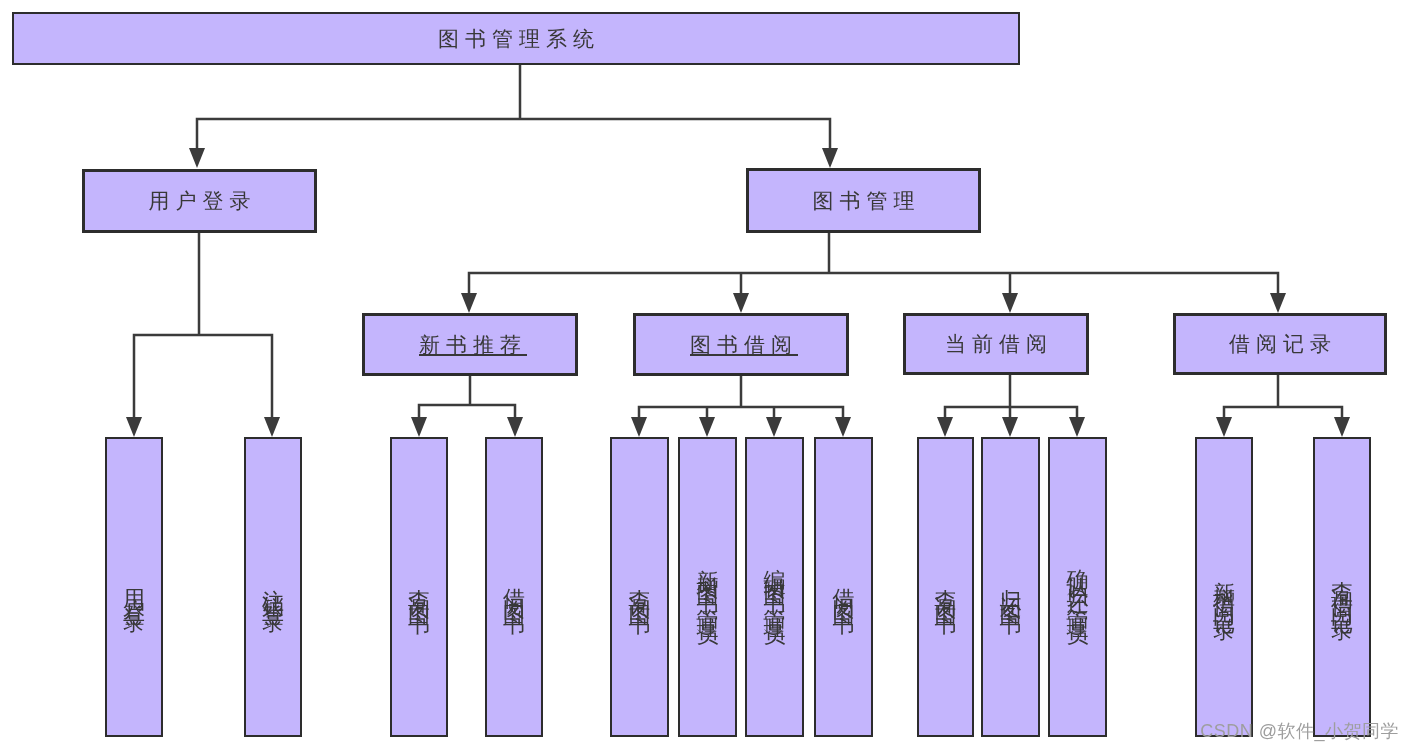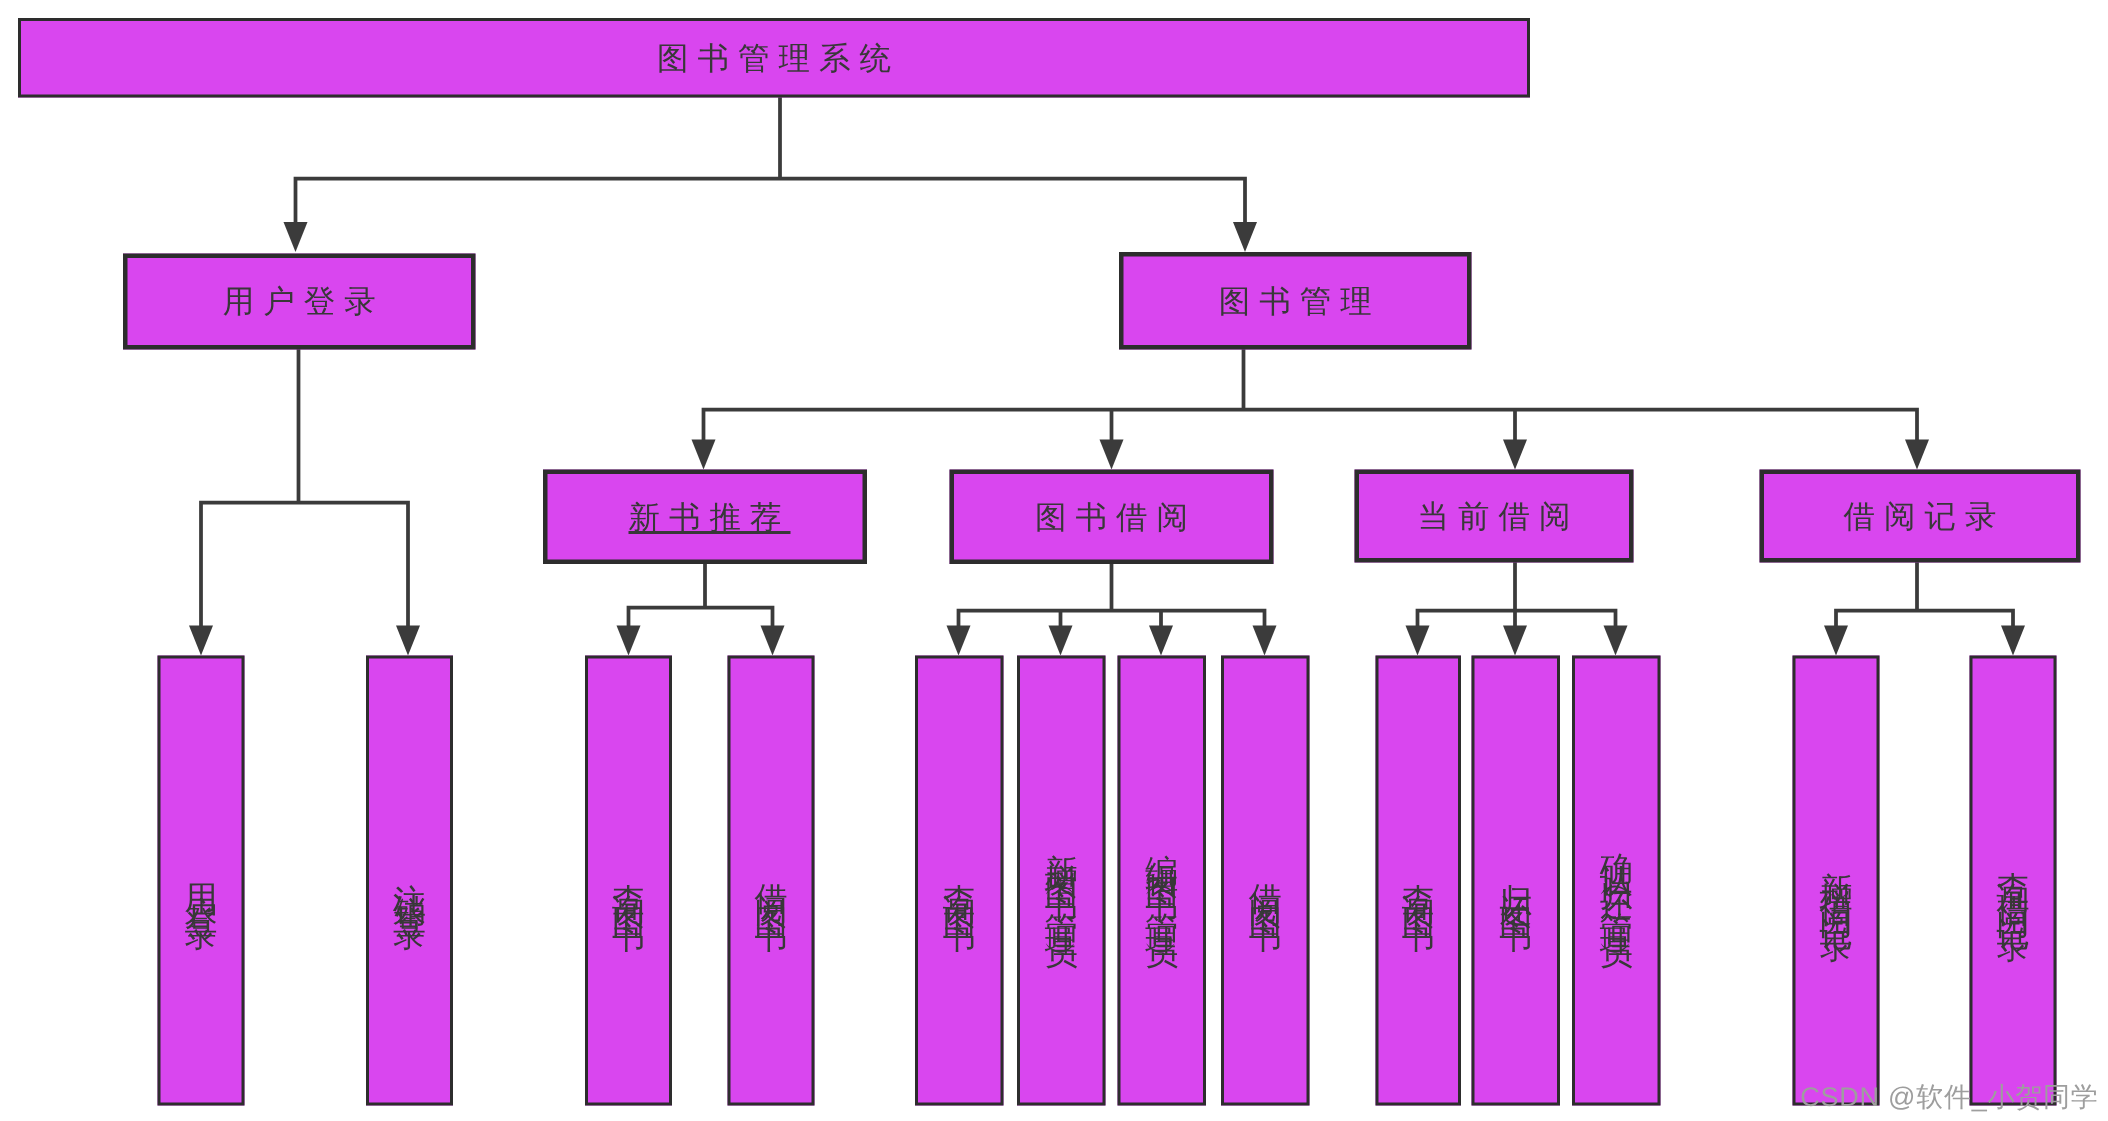--- a/index.html
+++ b/index.html
@@ -18,21 +18,21 @@
   .wires {
     position: absolute;
     left: 0;
     top: 0;
     width: 1405px;
     height: 747px;
   }
   .box {
     position: absolute;
     box-sizing: border-box;
-    background: #d946ef;
+    background: #c4b5fd;
     border: 3px solid #2d2d2d;
     display: flex;
     align-items: center;
     justify-content: center;
     color: #383838;
     text-align: center;
   }
   .box.root { border-width: 2.5px; }
   .box.leaf { border-width: 2.5px; }
   .hlabel {
@@ -107,21 +107,21 @@
   <div class="box" style="left:82px; top:169px; width:235px; height:64px;">
     <span class="hlabel">用户登录</span>
   </div>
   <div class="box" style="left:712px; top:168px; width:235px; height:65px;margin-left:34px;">
     <span class="hlabel">图书管理</span>
   </div>
 
   <div class="box" style="left:362px; top:313px; width:216px; height:63px;text-decoration:underline;">
     <span class="hlabel">新书推荐</span>
   </div>
-  <div class="box" style="left:633px; top:313px; width:216px; height:63px;">
+  <div class="box" style="left:633px; top:313px; width:216px; height:63px;text-decoration:underline;">
     <span class="hlabel">图书借阅</span>
   </div>
   <div class="box" style="left:903px; top:313px; width:186px; height:62px;">
     <span class="hlabel">当前借阅</span>
   </div>
   <div class="box" style="left:1173px; top:313px; width:214px; height:62px;">
     <span class="hlabel">借阅记录</span>
   </div>
 
   <div class="box leaf" style="left:105px; top:437px; width:58px; height:300px;">

